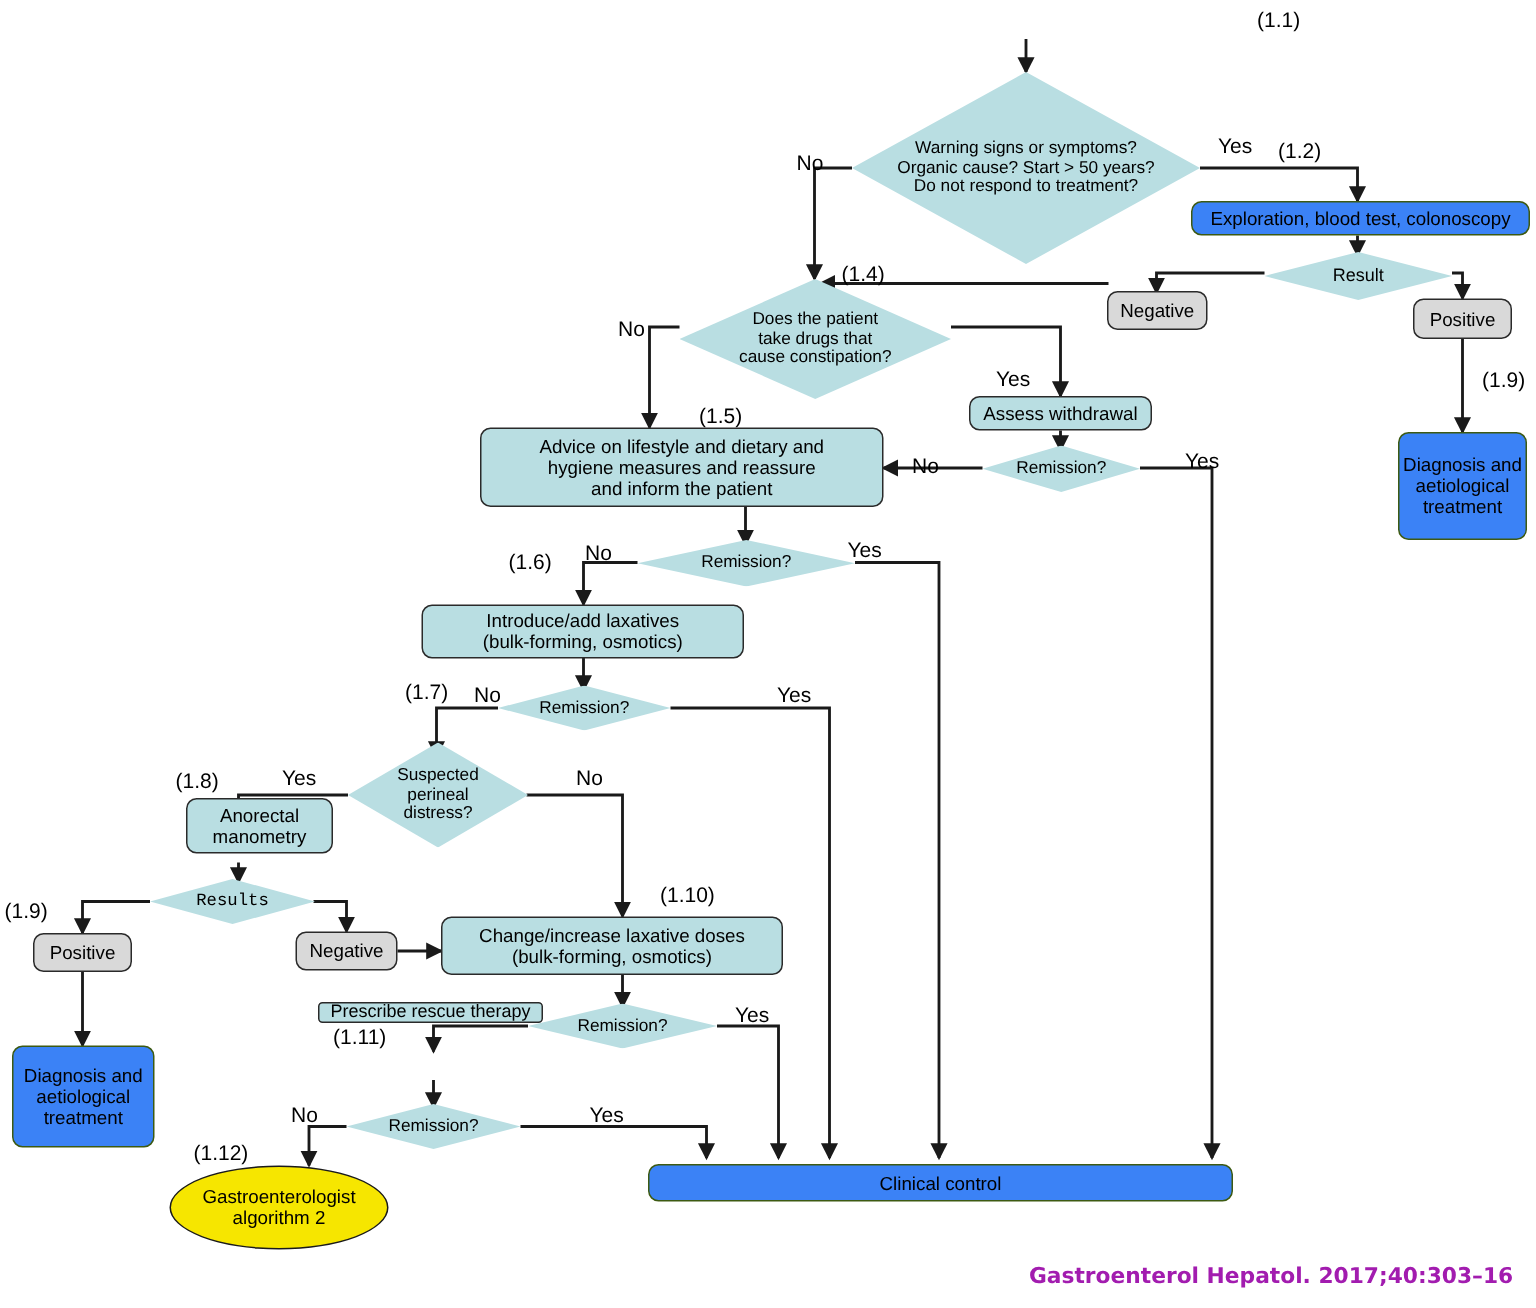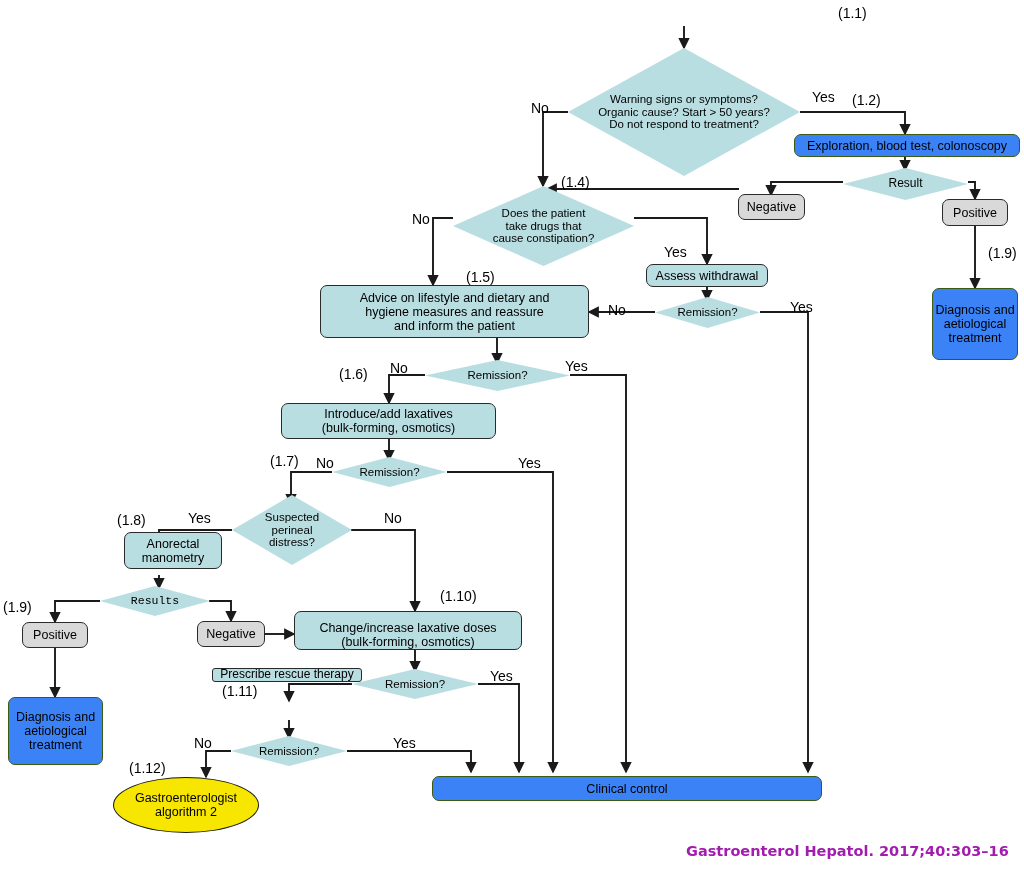--- a/index.html
+++ b/index.html
@@ -223,21 +223,21 @@
     <span>Negative</span>
   </div>
 
   <div class="node box green" style="left:8px;top:697px;width:95px;height:68px;font-size:12.5px;white-space:pre-line;">
     <span>Diagnosis and
 aetiological
 treatment</span>
   </div>
 
   <div class="tag" style="left:440px;top:588px;font-size:14px;">(1.10)</div>
-  <div class="node box blue" style="left:294px;top:611px;width:228px;height:39px;font-size:12.5px;white-space:pre-line;align-items:flex-end;">
+  <div class="node box blue" style="left:294px;top:611px;width:228px;height:39px;font-size:12.5px;white-space:pre-line;">
     <span>Change/increase laxative doses
 (bulk-forming, osmotics)</span>
   </div>
 
   <div class="dwrap" style="left:352px;top:669px;width:126px;height:30px;">
     <div class="dshape diamond"></div>
     <div class="dtext" style="font-size:11.5px;">Remission?</div>
   </div>
   <div class="lbl" style="left:313px;top:668px;font-size:14px;">No</div>
   <div class="lbl" style="left:490px;top:668px;font-size:14px;">Yes</div>

